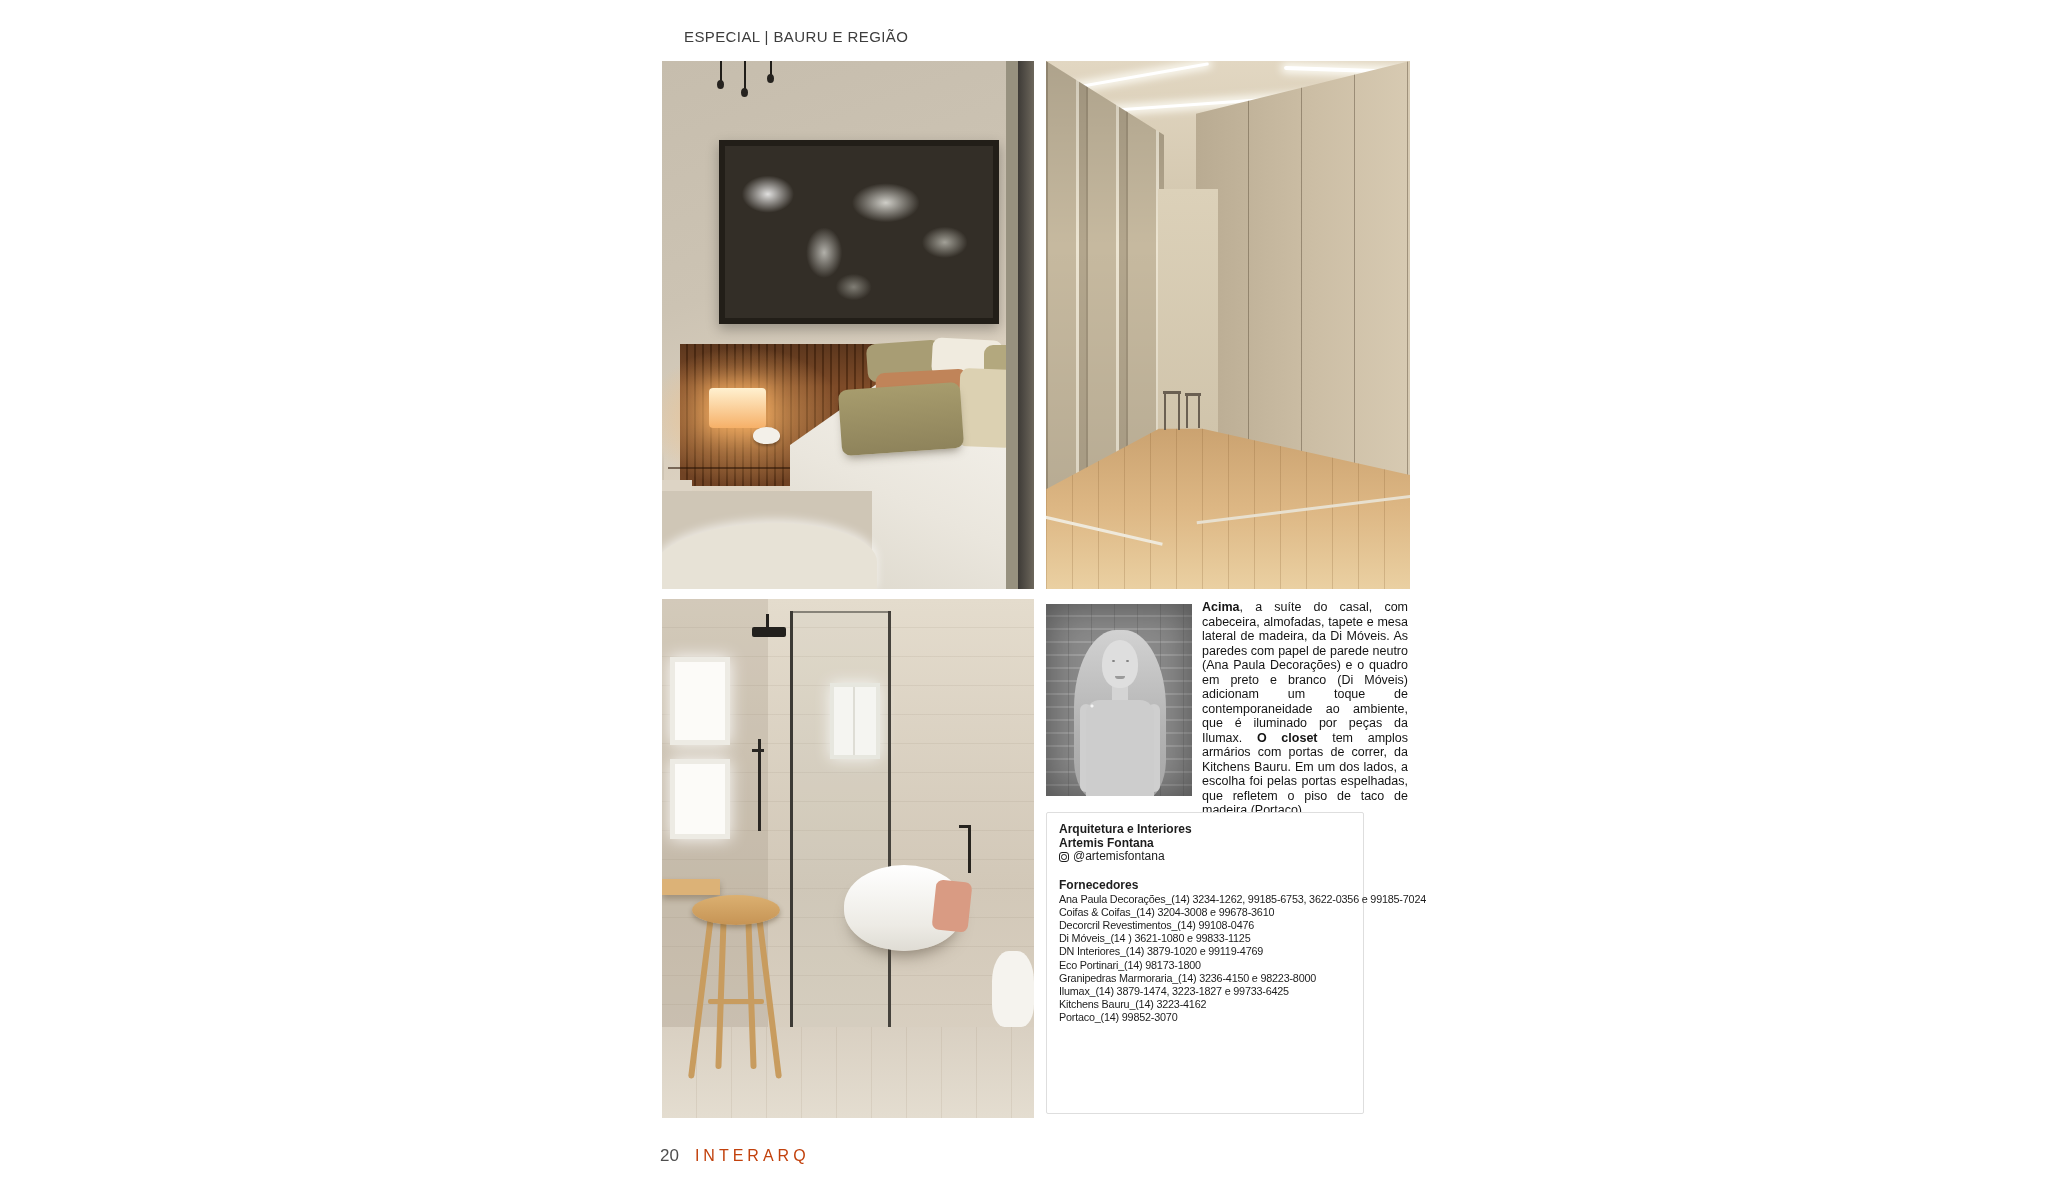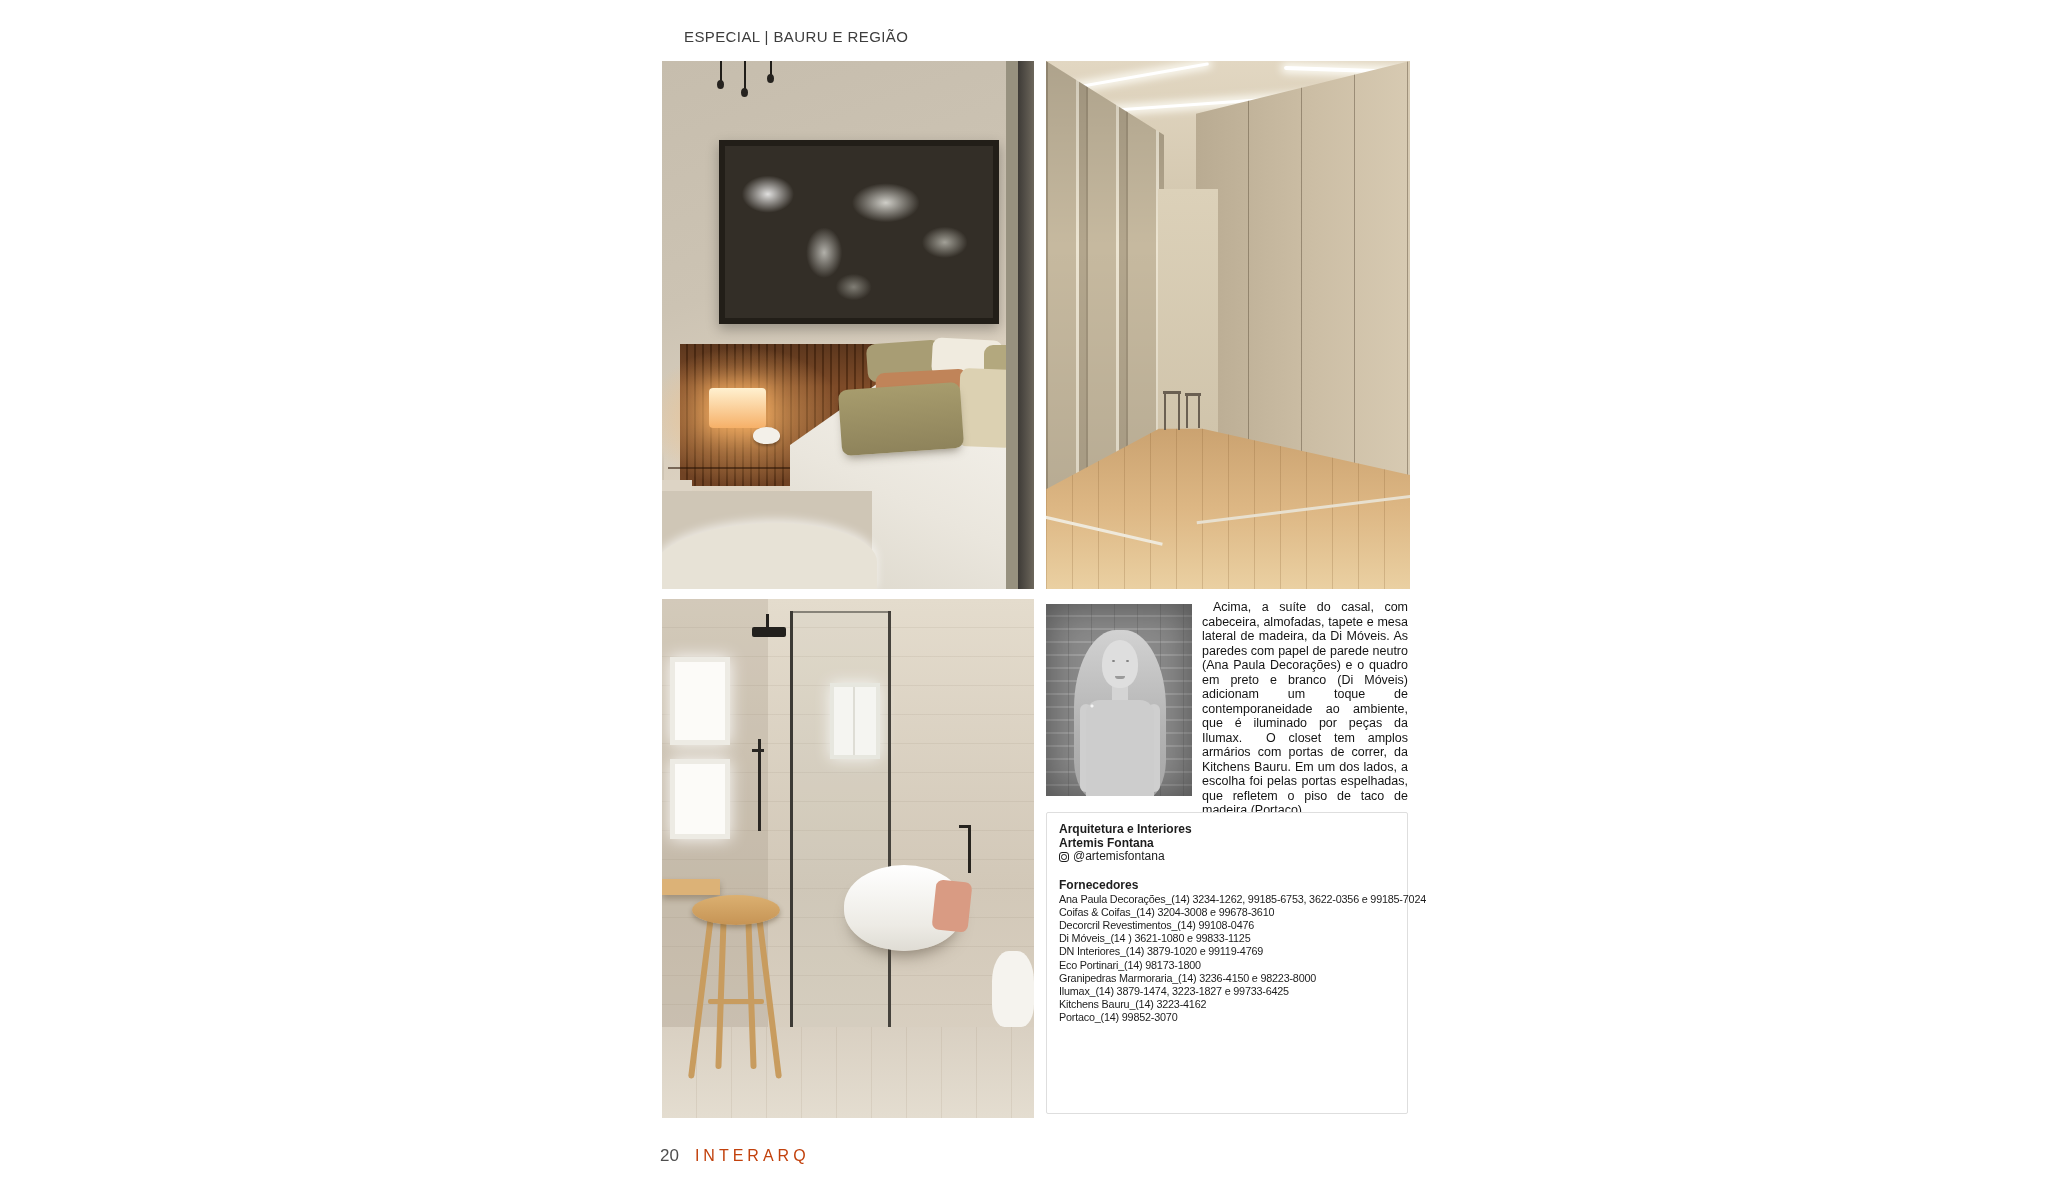--- a/index.html
+++ b/index.html
@@ -142,24 +142,24 @@
   .po-mouth{left:69px;top:72px;width:10px;height:3px;border-radius:0 0 6px 6px;background:#9a9a9a;}
   .po-neck{left:66px;top:82px;width:16px;height:14px;background:#d4d4d4;}
   .po-dress{left:40px;top:96px;width:68px;height:96px;border-radius:14px 14px 0 0;
      background:radial-gradient(circle 1.2px at 6px 6px,rgba(255,255,255,.8) 1px,transparent 2px),#cdcdcd;}
   .po-armL{left:34px;top:100px;width:12px;height:88px;border-radius:8px;background:#cfcfcf;}
   .po-armR{left:102px;top:100px;width:12px;height:88px;border-radius:8px;background:#cfcfcf;}
 
   
   .cap-suite{position:absolute;left:1202px;top:600px;width:206px;font-size:12.5px;
      line-height:14.5px;text-align:justify;color:#141414;}
-  .cap-suite .b{font-weight:normal;margin-left:11px;}
-
-  
-  .info-box{position:absolute;left:1046px;top:812px;width:362px;height:302px;
+  .cap-suite .b{font-weight:bold;}
+
+  
+  .info-box{position:absolute;left:1046px;top:812px;width:318px;height:302px;
      border:1px solid #dedede;border-radius:2px;box-sizing:border-box;
      padding:10px 12px;background:#fff;}
   .c-head{font-weight:bold;font-size:12px;line-height:13.5px;}
   .c-line{font-size:12px;line-height:13.5px;}
   .ig-line{font-size:12px;line-height:13.5px;display:flex;align-items:center;}
   .ig{width:10px;height:10px;border:1.3px solid #1c1c1c;border-radius:3px;position:relative;
       display:inline-block;margin-right:4px;box-sizing:border-box;}
   .ig::after{content:"";position:absolute;inset:1.2px;border:1px solid #1c1c1c;border-radius:50%;}
   .s-head{font-weight:bold;font-size:12px;line-height:13px;margin-top:15px;}
   .s-list{margin-top:1px;}

